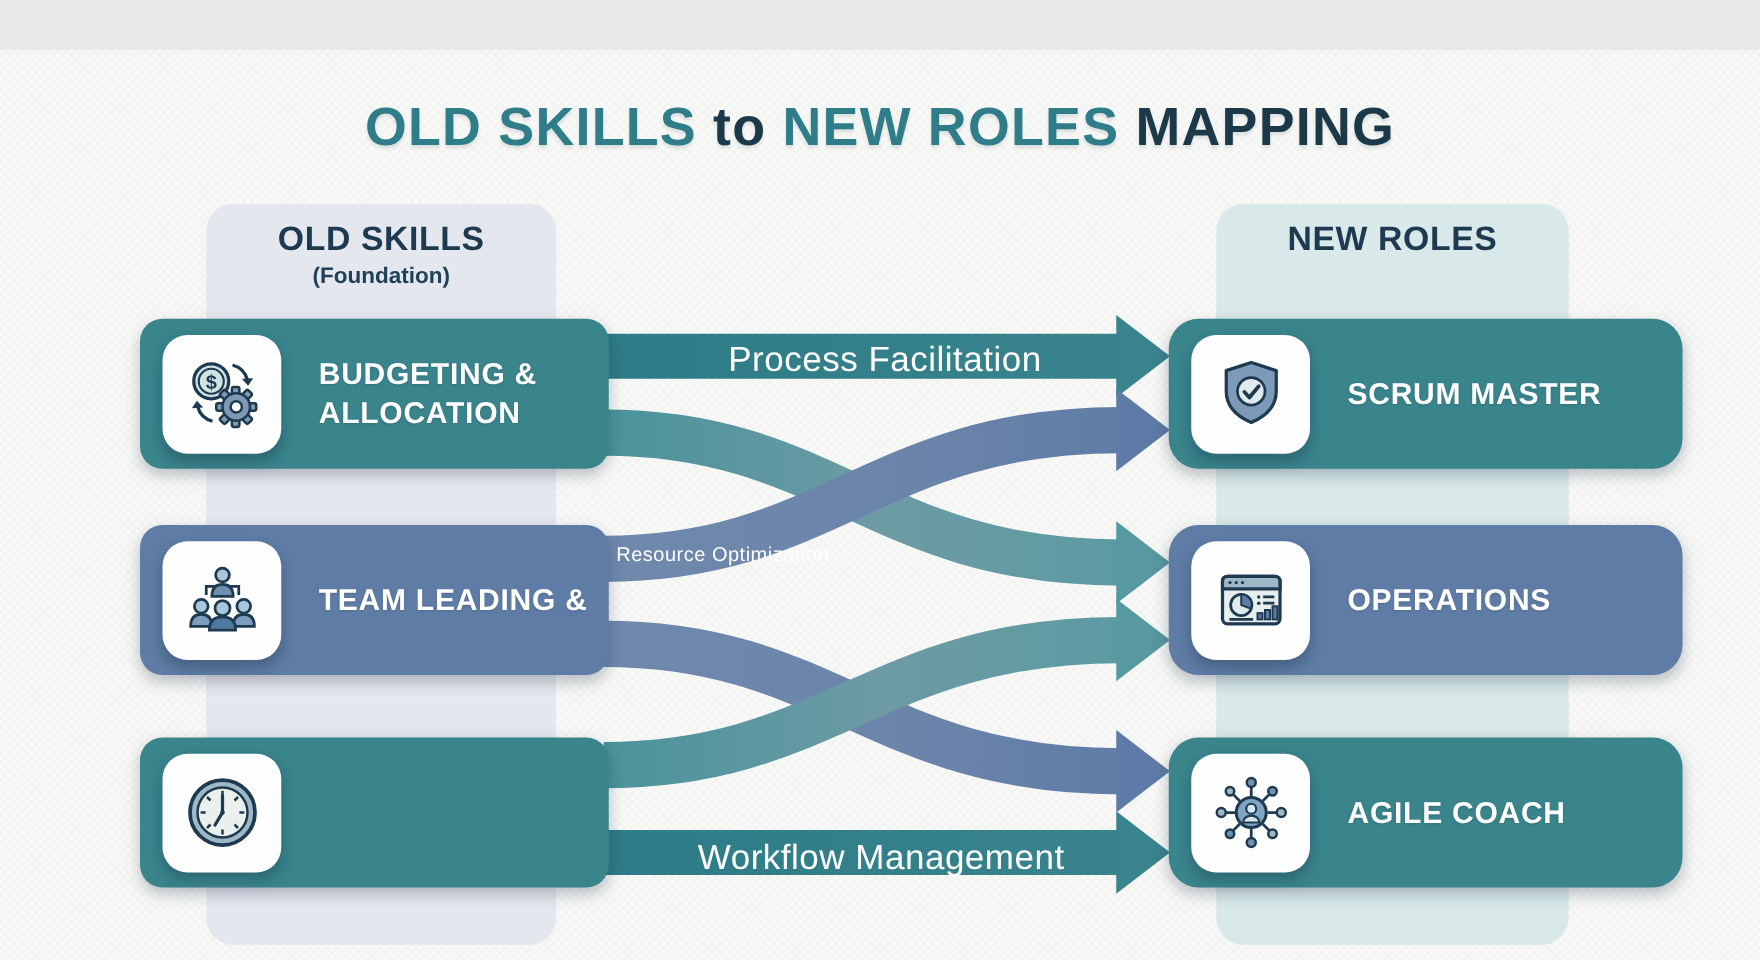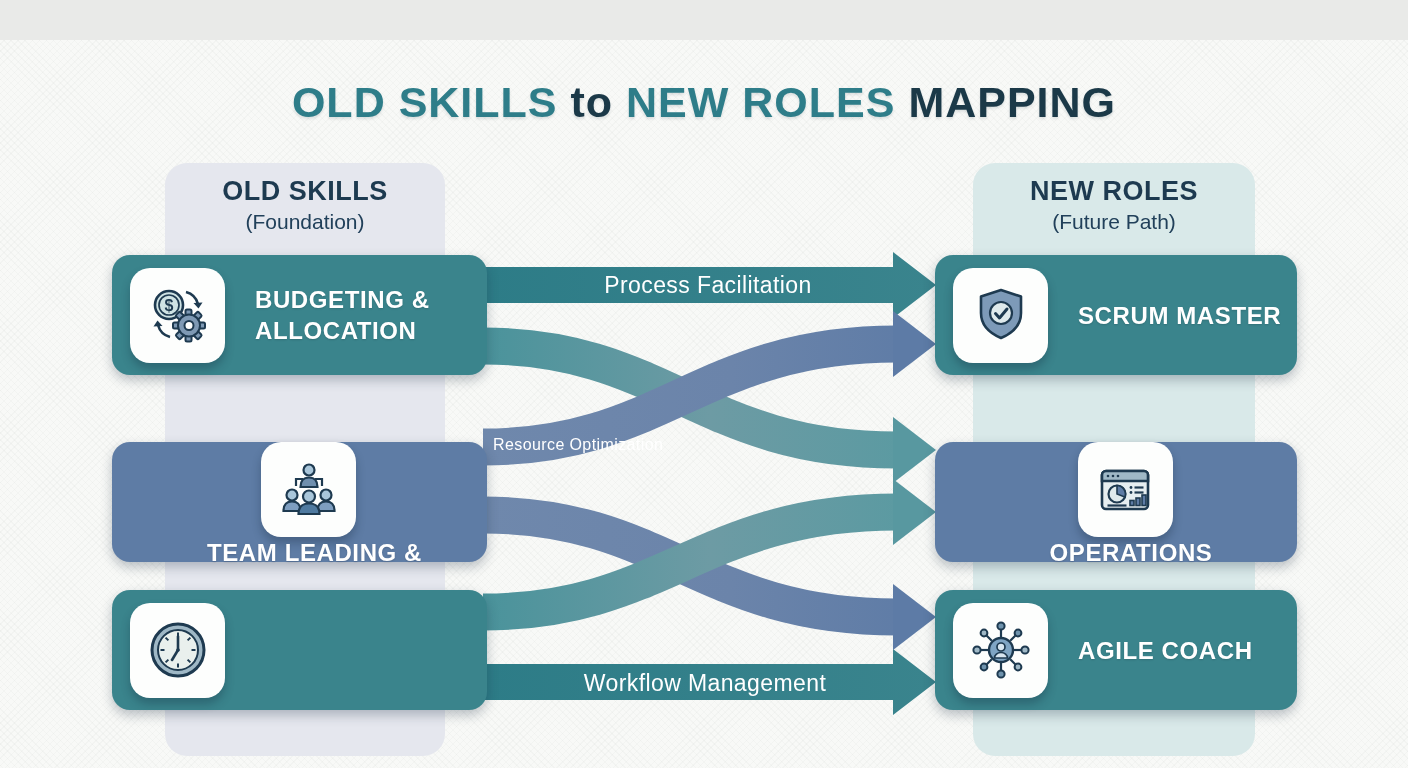--- a/index.html
+++ b/index.html
@@ -21,49 +21,49 @@
   .title .teal { color: #2e7d89; }
   .title .dark { color: #1b3948; }
   
   .col-bg { position: absolute; top: 123px; height: 593px; border-radius: 22px; }
   .col-bg.old { left: 165px; width: 280px; background: #e5e7ee; }
   .col-bg.new { left: 973px; width: 282px; background: #d9e9e9; }
   .col-header { position: absolute; top: 136px; text-align: center; color: #1d3a50; }
   .col-header.old { left: 165px; width: 280px; }
   .col-header.new { left: 973px; width: 282px; }
   .col-header .h { font-size: 27px; font-weight: 800; letter-spacing: .5px; }
-  .col-header .s { font-size: 21px; font-weight: 400; margin-top: 3px; color: #21405a; text-align: center; }
+  .col-header .s { font-size: 18px; font-weight: 700; margin-top: 3px; color: #21405a; text-align: center; }
   
   .card {
     position: absolute; height: 120px; border-radius: 18px;
     display: flex; align-items: center;
     box-shadow: 0 5px 12px rgba(20,40,60,.28);
     z-index: 3;
   }
   .card.teal { background: #3a848c; }
   .card.blue { background: #5e7ca5; }
   .card.skill { left: 112px; width: 375px; }
-  .card.role  { left: 935px; width: 362px; }
-  .card.r0 { top: 215px; } .card.r1 { top: 402px; flex-direction: column; } .card.r2 { top: 550px; }
+  .card.role  { left: 935px; width: 411px; border-radius: 24px; }
+  .card.r0 { top: 215px; } .card.r1 { top: 380px; } .card.r2 { top: 550px; }
   .icon-tile {
     width: 95px; height: 95px; border-radius: 20px; background: #fdfefd;
     margin-left: 18px; flex: 0 0 auto;
     display: flex; align-items: center; justify-content: center;
     box-shadow: 0 6px 10px rgba(15,35,55,.30);
   }
   .card-text {
     margin-left: 30px; color: #fff; font-size: 24px; font-weight: 700;
     letter-spacing: .6px; line-height: 31px;
     text-shadow: 0 1px 2px rgba(0,0,0,.15);
   }
   
   .arrows { position: absolute; inset: 0; z-index: 2; }
   
   .arrow-label {
-    position: absolute; z-index: 4; color: #fff; font-size: 23px; font-weight: 500;
+    position: absolute; z-index: 4; color: #fff; font-size: 28px; font-weight: 500;
     letter-spacing: .4px; white-space: nowrap;
   }
   .arrow-label.centered { text-align: center; }
   svg .ln { stroke: #1e3a50; fill: none; }
 </style>
 </head>
 <body>
 
 <div class="canvas">
 
@@ -71,21 +71,20 @@
 
   <div class="col-bg old"></div>
   <div class="col-bg new"></div>
 
   <div class="col-header old">
     <div class="h">OLD SKILLS</div>
     <div class="s">(Foundation)</div>
   </div>
   <div class="col-header new">
     <div class="h">NEW ROLES</div>
-    <div class="s">(Future Path)</div>
   </div>
 
   <svg class="arrows" width="1408" height="768" viewBox="0 0 1408 768">
     <defs>
       <linearGradient id="gTealStraight" gradientUnits="userSpaceOnUse" x1="483" y1="0" x2="936" y2="0">
         <stop offset="0" stop-color="#2d7c87"></stop>
           <stop offset="1" stop-color="#3a848d"></stop>
       </linearGradient>
       <linearGradient id="gTealCurve" gradientUnits="userSpaceOnUse" x1="483" y1="0" x2="936" y2="0">
         <stop offset="0" stop-color="#4a939b"></stop>

